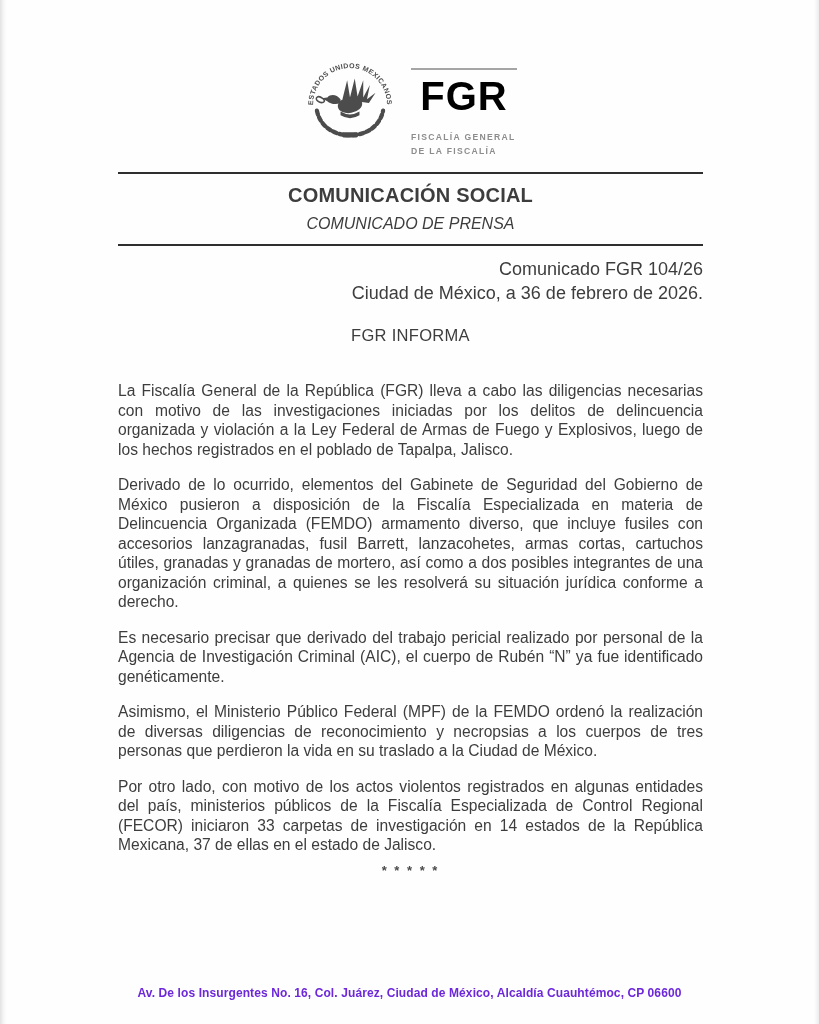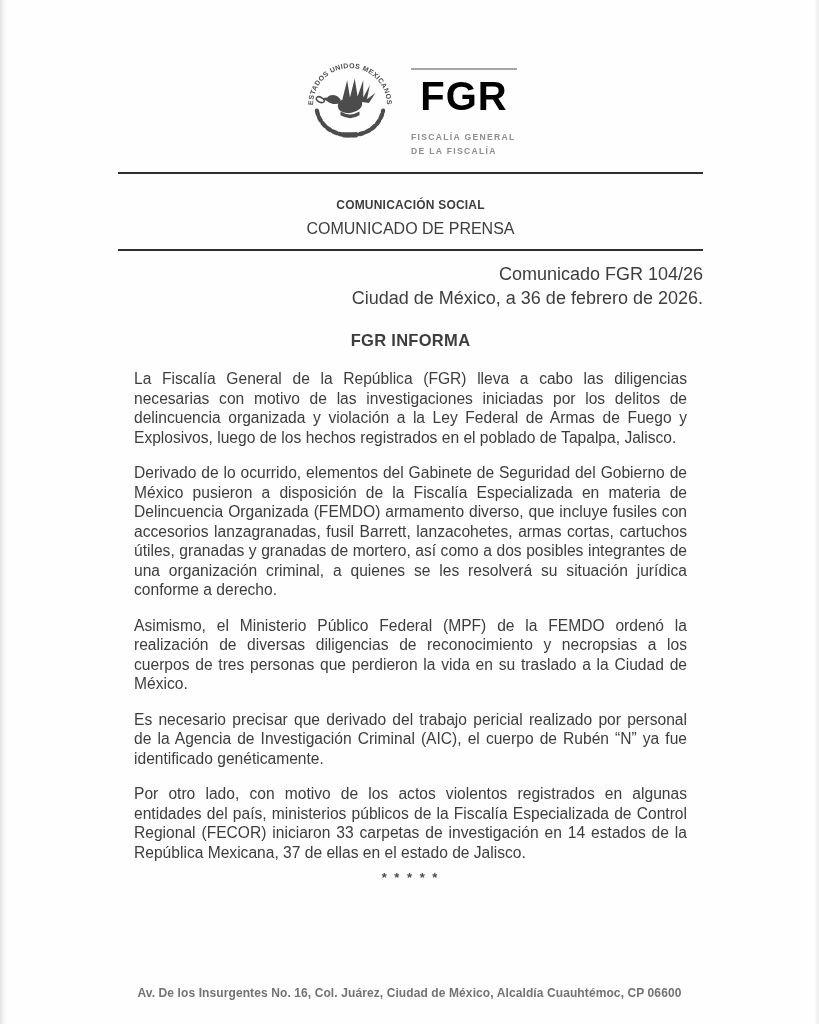--- a/index.html
+++ b/index.html
@@ -18,28 +18,28 @@
   .seal { width:96px; height:104px; }
   .fgr-block { width:106px; margin-top:16px; }
   .fgr-rule { border-top:2px solid #a5a5a5; margin-bottom:5px; }
   .fgr-word { font-size:40px; line-height:1.05; font-weight:bold; color:#000000; letter-spacing:1px; text-align:center; }
   .fgr-sub  { font-size:8.6px; font-weight:bold; color:#8d8d8d; letter-spacing:1.3px; line-height:1.6; white-space:nowrap; }
   .fgr-sub.first { margin-top:14px; }
 
   .content { padding:0 116px 0 118px; }
   .rule { border-top:2px solid #2e2e2e; height:0; }
   .rule.top { margin-top:13px; }
-  .hdr-title { text-align:center; font-weight:bold; font-size:12px; margin-top:24px; letter-spacing:0.2px; }
-  .hdr-sub   { text-align:center; font-size:16px; margin:8px 0 11px; }
+  .hdr-title { text-align:center; font-weight:bold; font-size:20px; margin-top:10px; letter-spacing:0.2px; }
+  .hdr-sub   { text-align:center; font-size:16px; margin:8px 0 11px;font-style:italic; }
   .meta { text-align:right; font-size:18px; line-height:1.35; margin-top:11px; }
-  .informa { text-align:center; font-weight:bold; font-size:16.5px; margin:21px 0 19px; letter-spacing:0.3px; }
-  p.par { text-align:justify; font-size:15.6px; line-height:19.5px; margin:0 16px 16px; }
+  .informa { text-align:center; font-weight:normal; font-size:16.5px; margin:21px 0 36px; letter-spacing:0.3px; }
+  p.par { text-align:justify; font-size:15.6px; line-height:19.5px; margin:0 0 16px; }
   .stars { text-align:center; font-size:13px; letter-spacing:2px; margin-top:-8px; color:#4a4a4a; font-weight:bold; }
   .footer { position:absolute; left:0; right:0; bottom:24px; text-align:center;
-    font-size:12px; font-weight:bold; color:#737373; letter-spacing:0.1px; }
+    font-size:12px; font-weight:bold; color:#6d28d9; letter-spacing:0.1px; }
 </style>
 </head>
 <body>
 
 <div class="page">
 
   <div class="logo-row">
     <svg class="seal" viewBox="0 0 100 110" aria-hidden="true">
       <defs>
         <path id="ringPath" d="M 11,56 A 39 39 0 1 1 89,56" fill="none"></path>
@@ -76,21 +76,21 @@
 
     <div class="meta">
       <div>Comunicado FGR 104/26</div>
       <div>Ciudad de México, a 36 de febrero de 2026.</div>
     </div>
 
     <div class="informa">FGR INFORMA</div>
 
     <p class="par">La Fiscalía General de la República (FGR) lleva a cabo las diligencias necesarias con motivo de las investigaciones iniciadas por los delitos de delincuencia organizada y violación a la Ley Federal de Armas de Fuego y Explosivos, luego de los hechos registrados en el poblado de Tapalpa, Jalisco.</p>
     <p class="par">Derivado de lo ocurrido, elementos del Gabinete de Seguridad del Gobierno de México pusieron a disposición de la Fiscalía Especializada en materia de Delincuencia Organizada (FEMDO) armamento diverso, que incluye fusiles con accesorios lanzagranadas, fusil Barrett, lanzacohetes, armas cortas, cartuchos útiles, granadas y granadas de mortero, así como a dos posibles integrantes de una organización criminal, a quienes se les resolverá su situación jurídica conforme a derecho.</p>
+    <p class="par">Es necesario precisar que derivado del trabajo pericial realizado por personal de la Agencia de Investigación Criminal (AIC), el cuerpo de Rubén “N” ya fue identificado genéticamente.</p>
     <p class="par">Asimismo, el Ministerio Público Federal (MPF) de la FEMDO ordenó la realización de diversas diligencias de reconocimiento y necropsias a los cuerpos de tres personas que perdieron la vida en su traslado a la Ciudad de México.</p>
-    <p class="par">Es necesario precisar que derivado del trabajo pericial realizado por personal de la Agencia de Investigación Criminal (AIC), el cuerpo de Rubén “N” ya fue identificado genéticamente.</p>
     <p class="par">Por otro lado, con motivo de los actos violentos registrados en algunas entidades del país, ministerios públicos de la Fiscalía Especializada de Control Regional (FECOR) iniciaron 33 carpetas de investigación en 14 estados de la República Mexicana, 37 de ellas en el estado de Jalisco.</p>
 
     <div class="stars">* * * * *</div>
   </div>
 
   <div class="footer">Av. De los Insurgentes No. 16, Col. Juárez, Ciudad de México, Alcaldía Cuauhtémoc, CP 06600</div>
 </div>
 
 </body></html>

